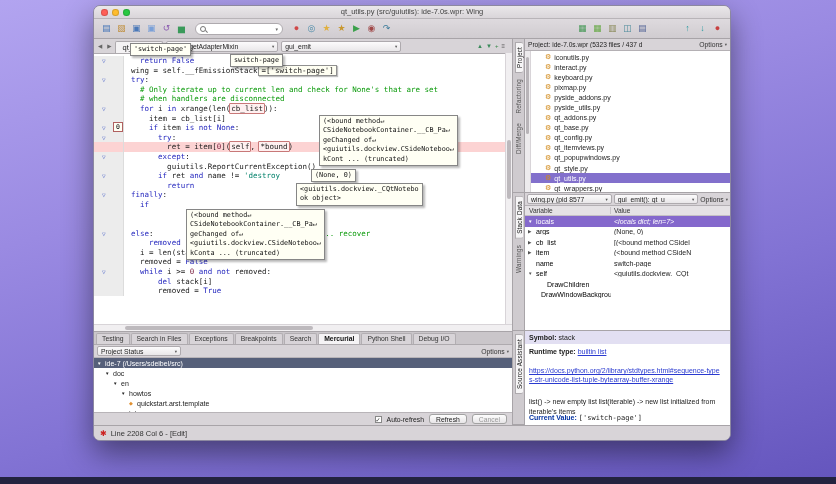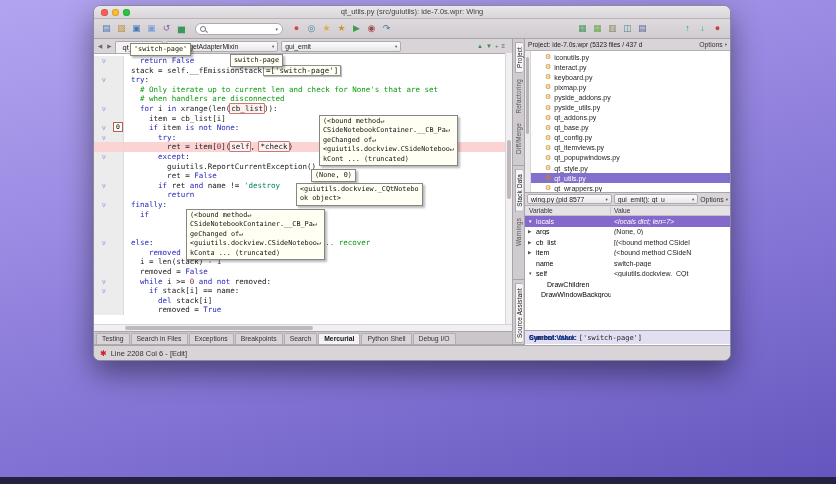--- a/index.html
+++ b/index.html
@@ -3,21 +3,21 @@
 <meta charset="utf-8">
 <style>
   * { margin:0; padding:0; box-sizing:border-box; }
   html,body { width:836px; height:484px; overflow:hidden; }
   body { font-family:"Liberation Sans", sans-serif; }
 
   .screen { position:relative; width:836px; height:484px;
     background:linear-gradient(165deg,#b2a4f0 0%,#9a8ae2 35%,#8273d4 65%,#6455bd 100%); }
   .dock-strip { position:absolute; left:0; bottom:0; width:100%; height:7px; background:#23233f; }
 
-  .window { position:absolute; left:93px; top:5px; width:638px; height:356px;
+  .window { position:absolute; left:93px; top:5px; width:638px; height:436px;
     background:#d6d2d6; border-radius:7px; overflow:hidden; display:flex; flex-direction:column;
     box-shadow:0 12px 30px rgba(0,0,0,.45); border:1px solid #8c88a0; }
 
   
   .titlebar { flex:0 0 13px; background:linear-gradient(#eae7ea,#d9d5d9); border-bottom:1px solid #b8b4b8; position:relative; }
   .traffic { position:absolute; left:7px; top:3px; display:flex; gap:4.5px; }
   .light { width:6.5px; height:6.5px; border-radius:50%; border:0.5px solid rgba(0,0,0,.15); }
   .light.red{background:#ff5f57}.light.yellow{background:#febc2e}.light.green{background:#28c840}
   .title { text-align:center; font-size:7.5px; line-height:12px; color:#444; white-space:nowrap; overflow:hidden; }
 
@@ -230,44 +230,42 @@
             <span id="tabrow-icons">
                 <span style="color: rgb(58, 138, 90);">▲</span>
                 <span style="color: rgb(58, 138, 90);">▼</span>
                 <span style="color: rgb(58, 138, 74);">+</span>
                 <span style="color: rgb(85, 85, 85);">≡</span>
               </span>
           </div>
           <div class="editor-body">
             <div id="code-lines">
                 <div class="code-line"><span class="gut">▽</span><span class="ct"><span class="tk-p">  </span><span class="tk-k">return</span><span class="tk-p"> </span><span class="tk-k">False</span></span></div>
-                <div class="code-line"><span class="gut"></span><span class="ct"><span class="tk-p">stack = self.__fEmissionStack</span><span class="tk-val">=['switch-page']</span></span></div>
+                <div class="code-line"><span class="gut"></span><span class="ct"><span class="tk-p">wing = self.__fEmissionStack</span><span class="tk-val">=['switch-page']</span></span></div>
                 <div class="code-line"><span class="gut">▽</span><span class="ct"><span class="tk-k">try</span><span class="tk-p">:</span></span></div>
                 <div class="code-line"><span class="gut"></span><span class="ct"><span class="tk-p">  </span><span class="tk-c"># Only iterate up to current len and check for None's that are set</span></span></div>
                 <div class="code-line"><span class="gut"></span><span class="ct"><span class="tk-p">  </span><span class="tk-c"># when handlers are disconnected</span></span></div>
                 <div class="code-line"><span class="gut">▽</span><span class="ct"><span class="tk-p">  </span><span class="tk-k">for</span><span class="tk-p"> i </span><span class="tk-k">in</span><span class="tk-p"> xrange(len(</span><span class="tk-hov">cb_list</span><span class="tk-p">)):</span></span></div>
                 <div class="code-line"><span class="gut"></span><span class="ct"><span class="tk-p">    item = cb_list[i]</span></span></div>
                 <div class="code-line"><span class="gut">▽</span><span class="ct"><span class="tk-p">    </span><span class="tk-k">if</span><span class="tk-p"> item </span><span class="tk-k">is</span><span class="tk-p"> </span><span class="tk-k">not</span><span class="tk-p"> </span><span class="tk-k">None</span><span class="tk-p">:</span></span></div>
                 <div class="code-line"><span class="gut">▽</span><span class="ct"><span class="tk-p">      </span><span class="tk-k">try</span><span class="tk-p">:</span></span></div>
-                <div class="code-line cur"><span class="gut"></span><span class="ct"><span class="tk-p">        ret = item[</span><span class="tk-n">0</span><span class="tk-p">](</span><span class="tk-hov">self</span><span class="tk-p">, </span><span class="tk-hov">*check</span><span class="tk-p">)</span></span></div>
+                <div class="code-line cur"><span class="gut"></span><span class="ct"><span class="tk-p">        ret = item[</span><span class="tk-n">0</span><span class="tk-p">](</span><span class="tk-hov">self</span><span class="tk-p">, </span><span class="tk-hov">*bound</span><span class="tk-p">)</span></span></div>
                 <div class="code-line"><span class="gut">▽</span><span class="ct"><span class="tk-p">      </span><span class="tk-k">except</span><span class="tk-p">:</span></span></div>
                 <div class="code-line"><span class="gut"></span><span class="ct"><span class="tk-p">        guiutils.ReportCurrentException()</span></span></div>
-                <div class="code-line"><span class="gut"></span><span class="ct"><span class="tk-p">        ret = </span><span class="tk-k">False</span></span></div>
                 <div class="code-line"><span class="gut">▽</span><span class="ct"><span class="tk-p">      </span><span class="tk-k">if</span><span class="tk-p"> ret </span><span class="tk-k">and</span><span class="tk-p"> name != </span><span class="tk-s">'destroy</span></span></div>
                 <div class="code-line"><span class="gut"></span><span class="ct"><span class="tk-p">        </span><span class="tk-k">return</span></span></div>
                 <div class="code-line"><span class="gut">▽</span><span class="ct"><span class="tk-k">finally</span><span class="tk-p">:</span></span></div>
                 <div class="code-line"><span class="gut"></span><span class="ct"><span class="tk-p">  </span><span class="tk-k">if</span></span></div>
                 <div class="code-line"><span class="gut"></span><span class="ct"></span></div>
                 <div class="code-line"><span class="gut"></span><span class="ct"></span></div>
                 <div class="code-line"><span class="gut">▽</span><span class="ct"><span class="tk-k">else</span><span class="tk-p">:</span><span class="tk-p">                                   </span><span class="tk-c"># ... recover</span></span></div>
                 <div class="code-line"><span class="gut"></span><span class="ct"><span class="tk-p">    </span><span class="tk-k">removed</span><span class="tk-p"> </span><span class="tk-k">False</span></span></div>
                 <div class="code-line"><span class="gut"></span><span class="ct"><span class="tk-p">  i = len(stack) - </span><span class="tk-n">1</span></span></div>
                 <div class="code-line"><span class="gut"></span><span class="ct"><span class="tk-p">  removed = </span><span class="tk-k">False</span></span></div>
                 <div class="code-line"><span class="gut">▽</span><span class="ct"><span class="tk-p">  </span><span class="tk-k">while</span><span class="tk-p"> i &gt;= </span><span class="tk-n">0</span><span class="tk-p"> </span><span class="tk-k">and</span><span class="tk-p"> </span><span class="tk-k">not</span><span class="tk-p"> removed:</span></span></div>
-                <div class="code-line"><span class="gut">▽</span><span class="ct"><span class="tk-p">    </span><span class="tk-k">if</span><span class="tk-p"> stack[i] == name:</span></span></div>
                 <div class="code-line"><span class="gut"></span><span class="ct"><span class="tk-p">      </span><span class="tk-k">del</span><span class="tk-p"> stack[i]</span></span></div>
                 <div class="code-line"><span class="gut"></span><span class="ct"><span class="tk-p">      removed = </span><span class="tk-k">True</span></span></div>
               </div>
           </div>
           <div class="ehscroll">
             <div class="thumb"></div>
           </div>
           <div class="evscroll">
             <div class="thumb"></div>
           </div>

